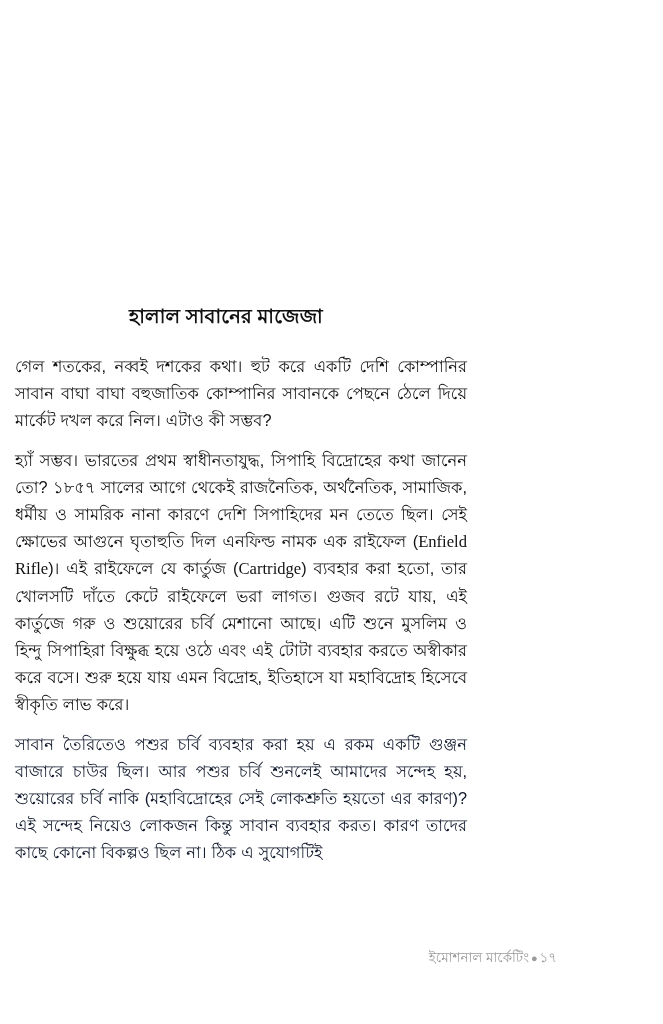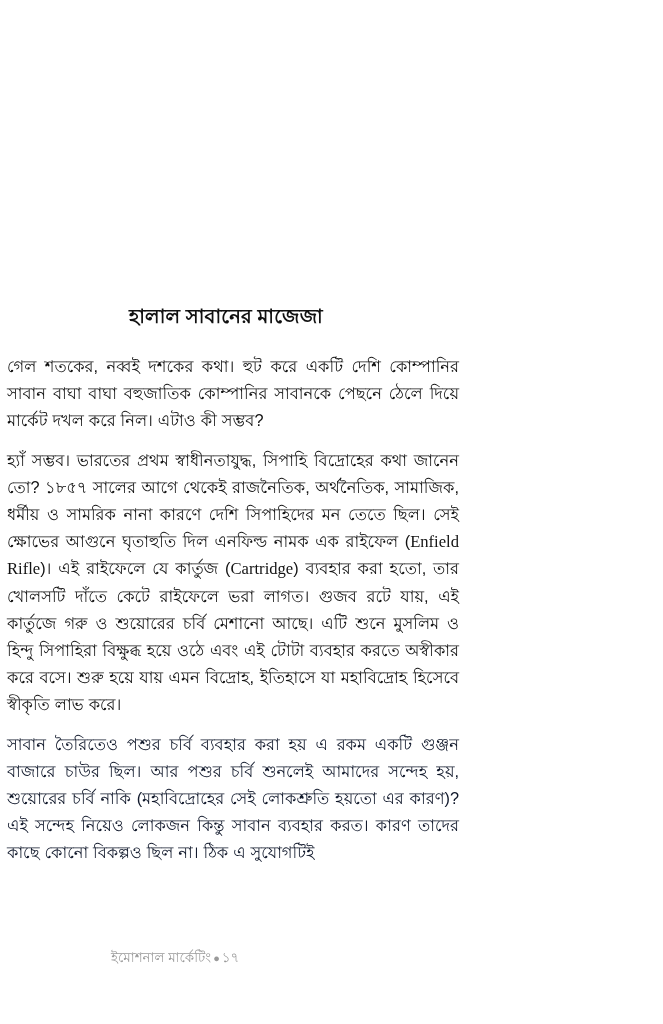--- a/index.html
+++ b/index.html
@@ -31,21 +31,21 @@
     position: absolute;
     top: 291px;
     left: 0;
     width: 452px;
     letter-spacing: 0.2px;
   }
 
   .body-block {
     position: absolute;
     top: 341px;
-    left: 7px;
+    left: 15px;
     width: 452px;
   }
 
   p.para {
     font-family: "Liberation Sans", "DejaVu Sans", sans-serif;
     font-size: 16.3px;
     line-height: 27.2px;
     color: #121212;
     text-align: justify;
     text-justify: inter-word;
@@ -59,24 +59,24 @@
   }
 
   
   .latin {
     font-family: "Liberation Serif", "DejaVu Serif", serif;
     font-size: 16.6px;
   }
 
   .footer {
     position: absolute;
-    left: 111px;
+    left: 105px;
     top: 936px;
     width: 452px;
-    text-align: left;
+    text-align: right;
     font-family: "Liberation Sans", "DejaVu Sans", sans-serif;
     font-size: 13.4px;
     line-height: 20px;
     color: #9a9a9a;
     white-space: nowrap;
   }
 
   .footer .dot {
     font-size: 11px;
     vertical-align: middle;

